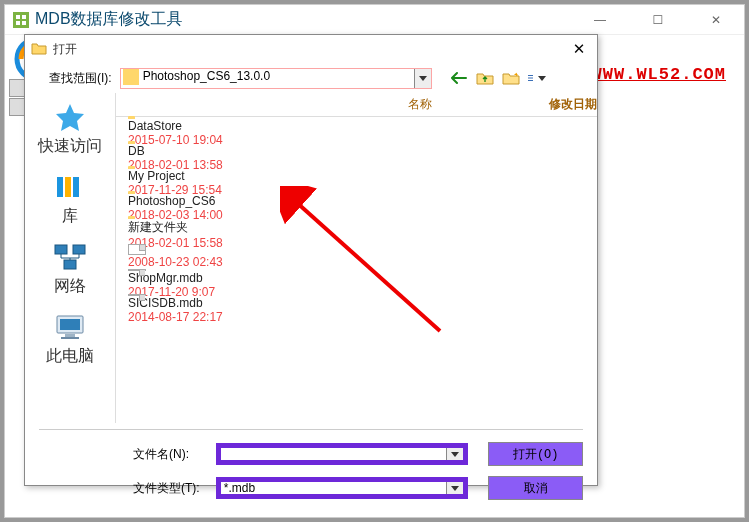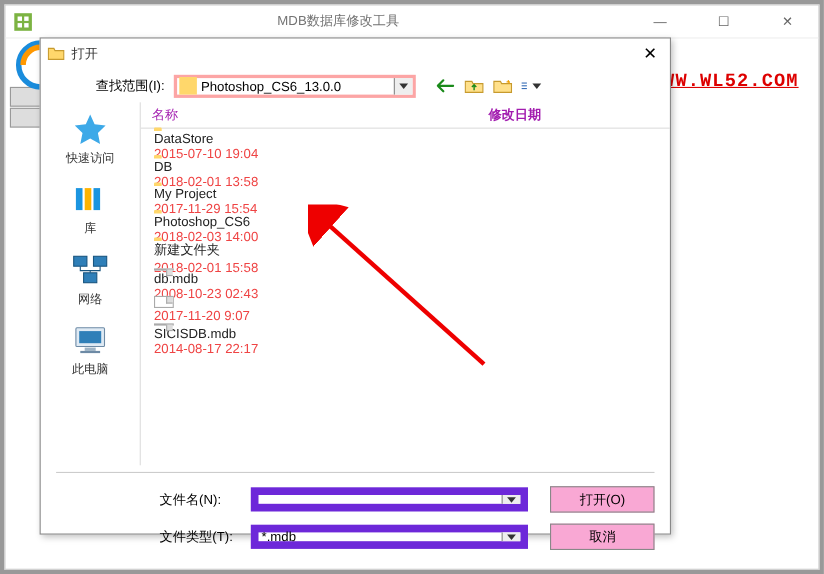--- a/index.html
+++ b/index.html
@@ -1,80 +1,80 @@
 <!DOCTYPE html>
 <html><head>
 <meta charset="utf-8">
 <style>
 * { box-sizing: border-box; margin: 0; padding: 0; font-family: "Microsoft YaHei", "SimSun", sans-serif; font-size: 12px; }
 body { background: #999; width: 749px; height: 522px; position: relative; }
 
 .main-window { position: absolute; left: 4px; top: 4px; width: 741px; height: 514px; background: #fff; border: 1px solid #ccc; }
 .main-titlebar { height: 30px; display: flex; align-items: center; padding: 0 8px; border-bottom: 1px solid #eee; }
 .main-title-icon { width: 16px; height: 16px; background: #7cb342; margin-right: 6px; display: flex; align-items: center; justify-content: center; }
-.main-title { flex: 1; color: #737373; font-size: 12px; text-align: center; }
+.main-title { flex: 1; color: #0c4a6e; font-size: 16px; }
 .main-controls { display: flex; gap: 18px; }
 .main-ctrl { width: 40px; height: 28px; display: flex; align-items: center; justify-content: center; color: #666; cursor: pointer; }
 
 .watermark { position: absolute; left: 8px; top: 30px; display: flex; align-items: center; z-index: 1; }
 .wm-logo { width: 48px; height: 48px; }
 .wm-text { font-size: 26px; font-weight: bold; color: #555; text-shadow: 1px 1px 0 #fff; }
 .wm-url { position: absolute; top: 78px; left: 62px; font-size: 15px; color: #777; font-weight: bold; }
 
 .red-url { position: absolute; right: 18px; top: 60px; font-family: "Courier New", monospace; font-size: 17px; font-weight: bold; color: #d00; text-decoration: underline; letter-spacing: 1px; }
 
 .grid-bg { position: absolute; left: 4px; top: 74px; width: 30px; height: 40px; }
 .grid-cell { border: 1px solid #999; background: #ddd; height: 18px; margin-bottom: 1px; }
 
-.dialog { position: absolute; left: 36px; top: 34px; width: 574px; height: 452px; background: #fff; border: 1px solid #888; box-shadow: 2px 2px 6px rgba(0,0,0,.25); z-index: 10; }
+.dialog { position: absolute; left: 24px; top: 34px; width: 574px; height: 452px; background: #fff; border: 1px solid #888; box-shadow: 2px 2px 6px rgba(0,0,0,.25); z-index: 10; }
 .dlg-titlebar { height: 28px; display: flex; align-items: center; padding: 0 6px; }
 .dlg-title-icon { width: 16px; height: 16px; margin-right: 6px; }
 .dlg-title { flex: 1; color: #333; }
 .dlg-close { width: 24px; height: 24px; display: flex; align-items: center; justify-content: center; font-size: 15px; cursor: pointer; }
 
-.dlg-toolbar { height: 30px; display: flex; align-items: center; padding: 0 14px 0 50px; gap: 4px; }
+.dlg-toolbar { height: 30px; display: flex; align-items: center; padding: 0 14px 0 24px; gap: 4px; }
 .dlg-lbl { margin-right: 4px; }
-.dlg-select { flex: none; width: 220px; height: 21px; border: 3px solid #fca5a5; display: flex; align-items: flex-end; padding: 0 2px; position: relative; background: #fff; }
+.dlg-select { flex: none; width: 312px; height: 21px; border: 1px solid #fca5a5; display: flex; align-items: flex-start; padding: 0 2px; position: relative; background: #fff; }
 .dlg-select-icon { width: 16px; height: 16px; background: #ffd76b; margin-right: 4px; }
 .dlg-select-text { flex: 1; }
 .dlg-select-btn { position: absolute; right: 0; top: 0; width: 17px; height: 100%; background: #eee; border-left: 1px solid #888; display: flex; align-items: center; justify-content: center; }
 .dlg-nav-icons { margin-left: 14px; display: flex; gap: 8px; align-items: center; }
 .nav-icon { width: 18px; height: 18px; display: flex; align-items: center; justify-content: center; cursor: pointer; }
 .arrow-back svg { stroke: #1a8a1a; }
 .folder-up, .folder-new { color: #c79a2e; }
 
 .dlg-body { display: flex; height: 330px; }
 .dlg-sidebar { width: 90px; padding: 4px 0; display: flex; flex-direction: column; align-items: center; }
 .side-item { display: flex; flex-direction: column; align-items: center; margin: 4px 0 10px; cursor: pointer; }
 .side-icon { width: 38px; height: 32px; margin-bottom: 3px; }
-.side-label { color: #333; font-size: 11px; }
+.side-label { color: #333; font-size: 16px; }
 
 .dlg-list { flex: 1; border-left: 1px solid #ddd; position: relative; }
-.list-header { display: flex; height: 24px; align-items: center; border-bottom: 1px solid #ddd; padding-left: 10px; color: #a21caf; }
+.list-header { display: flex; height: 24px; align-items: center; border-bottom: 1px solid #ddd; padding-left: 10px; color: #a16207; text-align: right; }
 .list-col-name { width: 306px; }
 .list-col-date { flex: 1; font-weight: bold; }
 .list-rows { padding: 2px 0; }
 .list-row { display: flex; align-items: flex-start; height: 25px; padding-left: 12px; cursor: pointer; flex-direction: column; }
 .row-icon { width: 18px; height: 16px; margin-right: 6px; }
 .folder-ic { background: #ffd76b; border-radius: 1px; position: relative; }
 .folder-ic::before { content: ""; position: absolute; top: -3px; left: 0; width: 7px; height: 3px; background: #ffd76b; border-radius: 1px 1px 0 0; }
 .file-ic { background: #fff; border: 1px solid #aaa; position: relative; }
 .file-ic::after { content: ""; position: absolute; top: 0; right: 0; width: 5px; height: 5px; background: #ddd; border-left: 1px solid #aaa; border-bottom: 1px solid #aaa; }
 .row-name { width: 290px; color: #222; }
 .row-date { color: #ef4444; }
 
 .arrow-annotation { position: absolute; left: 280px; top: 186px; z-index: 20; pointer-events: none; }
 
 .dlg-footer { padding: 6px 14px 0; }
 .dlg-sep { border-top: 1px solid #ccc; margin: 0 0 12px; }
 .foot-row { display: flex; align-items: center; margin-bottom: 10px; padding-left: 94px; }
 .foot-label { width: 84px; }
-.foot-field { width: 256px; height: 22px; border: 7px solid #6d28d9; background: #fff; display: flex; align-items: center; padding: 0 3px; position: relative; }
+.foot-field { width: 256px; height: 22px; border: 5px solid #6d28d9; background: #fff; display: flex; align-items: center; padding: 0 3px; position: relative; }
 .foot-field-btn { position: absolute; right: 0; top: 0; width: 17px; height: 100%; background: #eee; border-left: 1px solid #888; display: flex; align-items: center; justify-content: center; }
-.foot-btn { margin-left: 20px; width: 96px; height: 24px; border: 1px solid #888; background: #f9a8d4; cursor: pointer; text-align: center; display: flex; align-items: center; justify-content: center; }
+.foot-btn { margin-left: 20px; width: 96px; height: 24px; border: 1px solid #888; background: #8b5cf6; cursor: pointer; text-align: center; display: flex; align-items: center; justify-content: center; font-family: Liberation Mono, monospace; }
 
 .tri-down { width: 0; height: 0; border-left: 4px solid transparent; border-right: 4px solid transparent; border-top: 5px solid #333; }
 </style>
 </head>
 <body>
 
 <div class="main-window">
   <div class="main-titlebar">
     <div class="main-title-icon">
       <svg width="12" height="12" viewBox="0 0 12 12">
@@ -218,25 +218,25 @@
             <span class="row-name">Photoshop_CS6</span>
             <span class="row-date">2018-02-03 14:00</span>
           </div>
           <div class="list-row">
             <span class="row-icon folder-ic"></span>
             <span class="row-name">新建文件夹</span>
             <span class="row-date">2018-02-01 15:58</span>
           </div>
           <div class="list-row">
             <span class="row-icon file-ic"></span>
-            <span class="row-name">db.mdb</span>
             <span class="row-date">2008-10-23 02:43</span>
           </div>
           <div class="list-row">
             <span class="row-icon file-ic"></span>
+            <span class="row-name">ShopMgr.mdb</span>
             <span class="row-date">2017-11-20 9:07</span>
           </div>
           <div class="list-row">
             <span class="row-icon file-ic"></span>
             <span class="row-name">SICISDB.mdb</span>
             <span class="row-date">2014-08-17 22:17</span>
           </div>
         </div>
     </div>
   </div>

